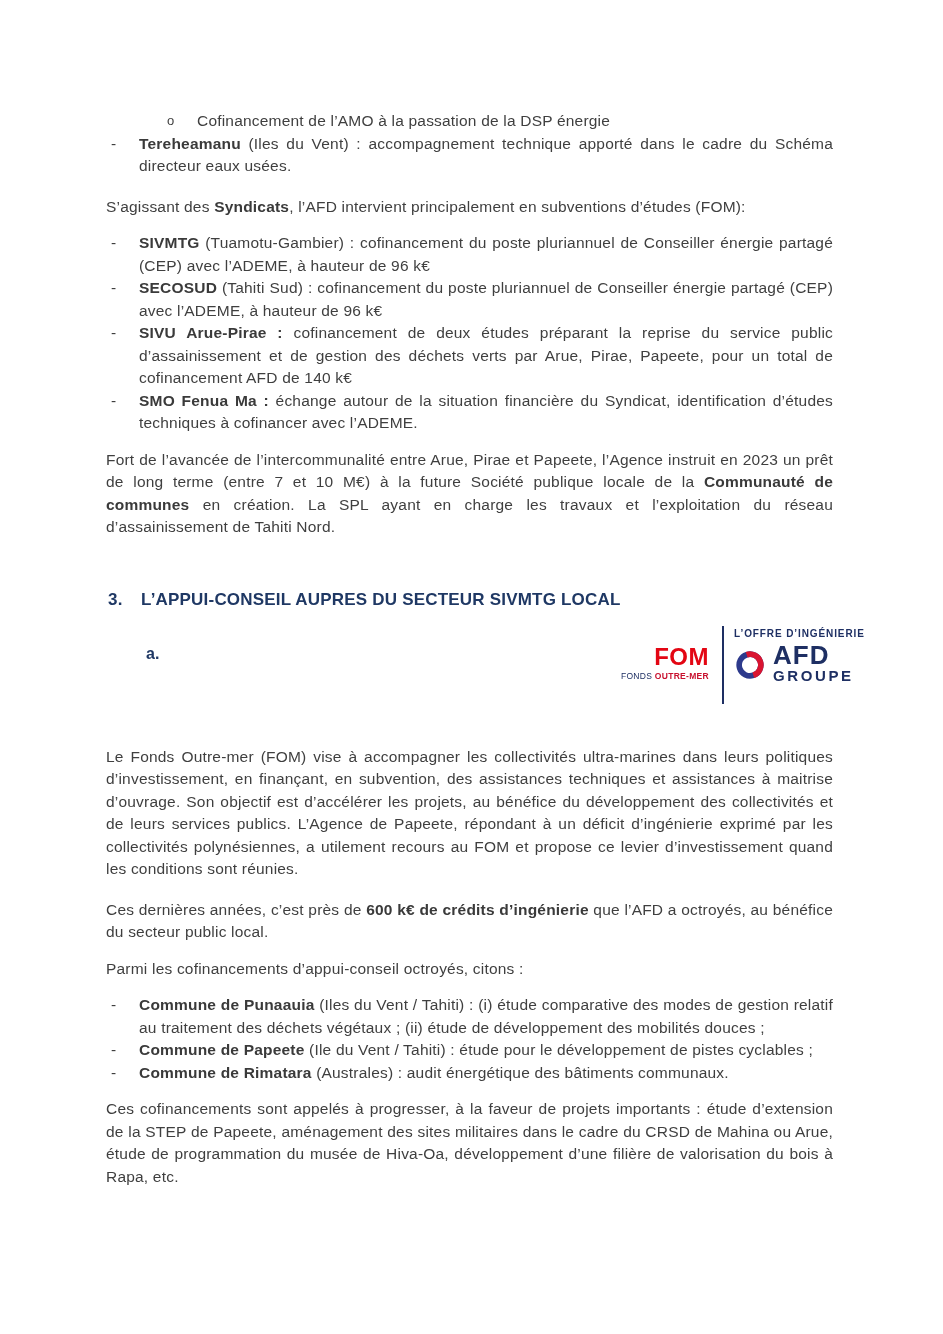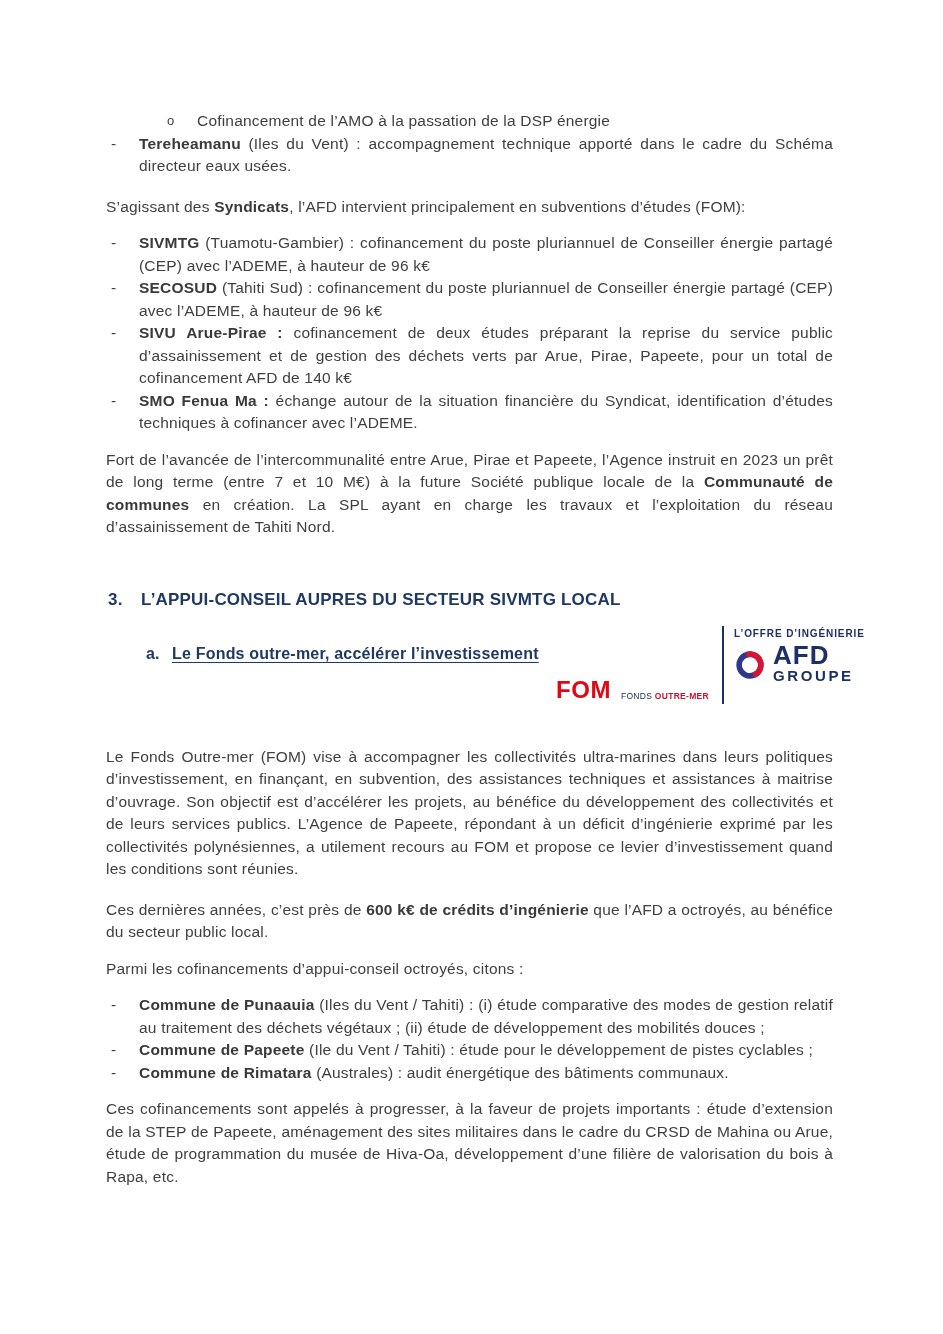--- a/index.html
+++ b/index.html
@@ -56,22 +56,22 @@
 
   
   .logo {
     position:absolute;
     left:622px; top:626px;
     display:flex;
     align-items:stretch;
   }
   .logo-fom {
     width:100px;
-    display:flex; flex-direction:row;
-    justify-content:flex-end; align-items:flex-end;
+    display:flex; flex-direction:column;
+    justify-content:center; align-items:flex-end;
     padding-right:13px; padding-bottom:3px;
     box-sizing:border-box;
   }
   .fom-word { font-size:24px; font-weight:bold; color:#e30613; line-height:22px; letter-spacing:0.5px; }
   .fom-sub { font-size:8.5px; letter-spacing:0.3px; margin-top:3px; white-space:nowrap; }
   .fom-sub .navy { color:#1e2f63;padding-left:10px; }
   .fom-sub .red { color:#c8102e; font-weight:bold; }
   .logo-divider { width:2px; background:#1e2f63; height:78px; }
   .logo-right { padding-left:10px; padding-top:2px; }
   .logo-tagline { font-size:10px; font-weight:bold; color:#1e2f63; letter-spacing:0.9px; margin-bottom:6px; white-space:nowrap; }
@@ -126,21 +126,20 @@
       <span>Fort de l’avancée de l’intercommunalité entre Arue, Pirae et Papeete, l’Agence instruit en 2023 un prêt de long terme (entre 7 et 10 M€) à la future Société publique locale de la </span><b>Communauté de communes</b><span> en création. La SPL ayant en charge les travaux et l’exploitation du réseau d’assainissement de Tahiti Nord.</span>
     </div>
 
     <div class="section-heading">
       <span class="num">3.</span>
       <span>L’APPUI-CONSEIL AUPRES DU SECTEUR SIVMTG LOCAL</span>
     </div>
 
     <div class="subsection-heading">
       <span class="ltr">a.</span>
-      <span class="ttl">Le Fonds outre-mer, accélérer l’investissement</span>
     </div>
 
     <div class="para after-sub">Le Fonds Outre-mer (FOM) vise à accompagner les collectivités ultra-marines dans leurs politiques d’investissement, en finançant, en subvention, des assistances techniques et assistances à maitrise d’ouvrage. Son objectif est d’accélérer les projets, au bénéfice du développement des collectivités et de leurs services publics. L’Agence de Papeete, répondant à un déficit d’ingénierie exprimé par les collectivités polynésiennes, a utilement recours au FOM et propose ce levier d’investissement quand les conditions sont réunies.</div>
 
     <div class="para gap-md">
       <span>Ces dernières années, c’est près de </span><b>600 k€ de crédits d’ingénierie</b><span> que l’AFD a octroyés, au bénéfice du secteur public local.</span>
     </div>
 
     <div class="para gap-sm">Parmi les cofinancements d’appui-conseil octroyés, citons :</div>
 

